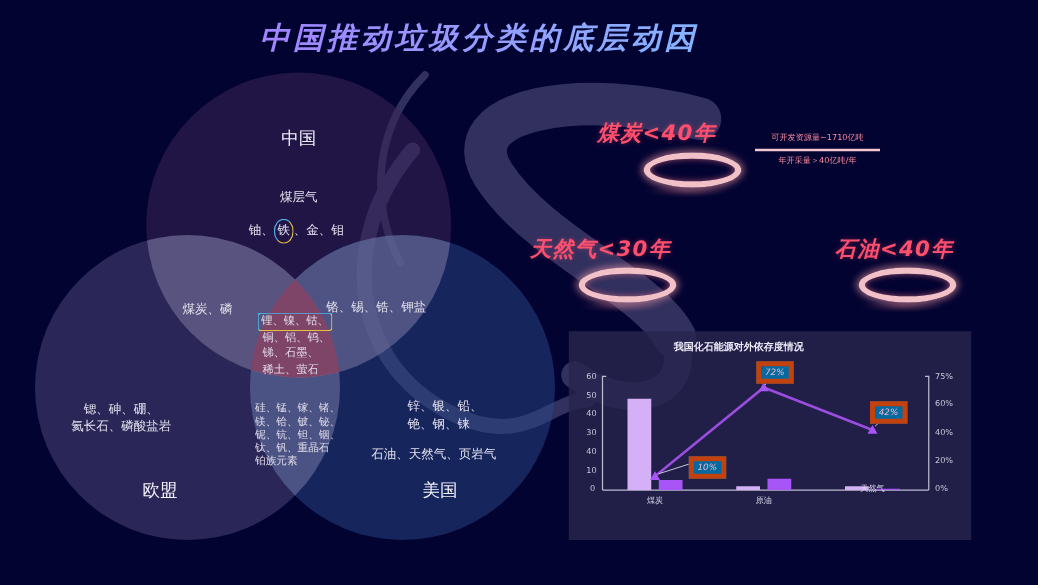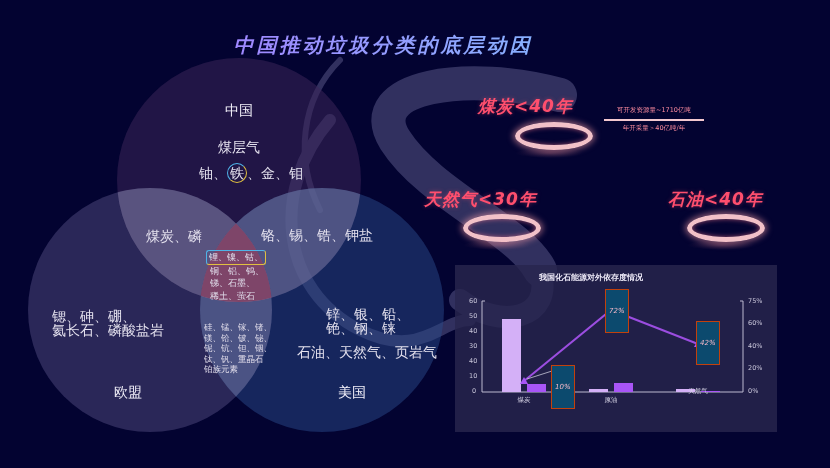--- a/index.html
+++ b/index.html
@@ -4,28 +4,28 @@
 <style>
   html, body { margin:0; padding:0; }
   body {
     width:830px; height:468px; overflow:hidden; position:relative;
     background:#030331;
     font-family:"DejaVu Sans", "Liberation Sans", sans-serif;
     color:#e8e6f2;
   }
   .abs { position:absolute; }
   .title {
-    left:0; top:32px; width:766px; text-align:center;
-    font-size:20px; font-weight:bold; font-style:italic; letter-spacing:3px;
+    left:0; top:14px; width:766px; text-align:center;
+    font-size:24px; font-weight:bold; font-style:italic; letter-spacing:3px;
     background:linear-gradient(90deg,#b067ff 0%,#8fa6ff 60%,#6fd0ff 100%);
     -webkit-background-clip:text; background-clip:text; color:transparent;
   }
   svg.bg { position:absolute; left:0; top:0; }
   .venn-label { font-size:14px; color:#f4f2fb; text-align:center; }
-  .venn-text { font-size:14px; color:#e4e1ee; line-height:14px; white-space:nowrap; }
+  .venn-text { font-size:10px; color:#e4e1ee; line-height:14px; white-space:nowrap;margin-top:12px; }
   .venn-small { font-size:9px; color:#e0dcea; line-height:12.5px; white-space:nowrap; }
   .hl-circle {
     display:inline-block; border:1.5px solid; border-color:#4fb3e8 #e0c040 #e0c040 #4fb3e8;
     border-radius:50%; padding:2px 2px;
   }
   .hl-box {
     border:1.5px solid; border-color:#4fb3e8 #e0c040 #e0c040 #4fb3e8;
     border-radius:3px; padding:0 2px;
   }
   .res-title {
@@ -46,21 +46,21 @@
   .coal-line { height:2px; background:#f3c8cf; width:100px; }
   .chart-panel {
     left:455px; top:265px; width:322px; height:167px;
     background:rgba(40,38,78,0.82);
   }
   .chart-title { font-size:8px; color:#eeeaf8; font-weight:bold; }
   .axis-tick { font-size:6.5px; color:#c9c6da; }
   .cat-label { font-size:6.5px; color:#d9d6e8; text-align:center; width:40px; }
   .callout {
     font-size:7px; font-style:italic; color:#f3b8c8;
-    border:1px solid #c2410c; background:#0c4a6e; padding:16px 3px; line-height:10px;
+    border:4px solid #c2410c; background:#0369a1; padding:0 3px; line-height:10px;
   }
   .legend { font-size:6.5px; color:#d9d6e8; display:flex; align-items:center; gap:4px; }
   .lg-swatch { width:16px; height:4px; display:inline-block; }
 </style>
 </head>
 <body>
 
 <svg class="bg" width="830" height="468">
 
   <g opacity="0.28" fill="none" stroke="#a8a6d8" stroke-linecap="round">
@@ -107,21 +107,21 @@
 
 <div class="abs venn-text" style="left:261px;top:228px;">铬、锡、锆、钾盐</div>
 
 <div class="abs venn-small" style="left:206px;top:250px;">
   <div class="hl-box">锂、镍、钴、</div>
   <div style="padding-left:4px;">铜、铝、钨、</div>
   <div style="padding-left:4px;">锑、石墨、</div>
   <div style="padding-left:4px;">稀土、萤石</div>
 </div>
 
-<div class="abs venn-text" style="left:52px;top:309px;text-align:left;width:90px;">
+<div class="abs venn-text" style="left:52px;top:309px;text-align:center;width:90px;">
   <div>锶、砷、硼、</div>
   <div>氦长石、磷酸盐岩</div>
 </div>
 
 <div class="abs venn-small" style="left:204px;top:322px;font-size:8.5px;line-height:10.5px;">
   <div>硅、锰、镓、锗、</div>
   <div>镁、铪、铍、铋、</div>
   <div>铌、钪、钽、铟、</div>
   <div>钛、钒、重晶石</div>
   <div>铂族元素</div>

